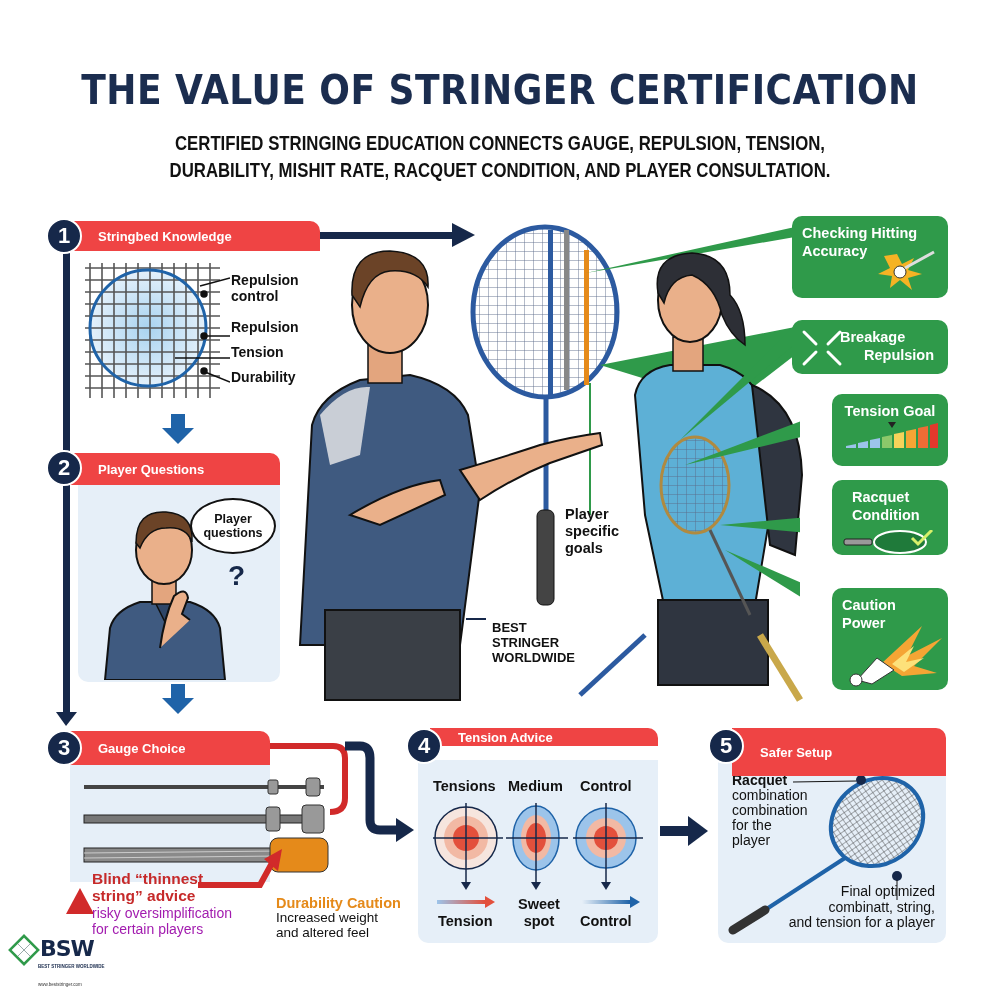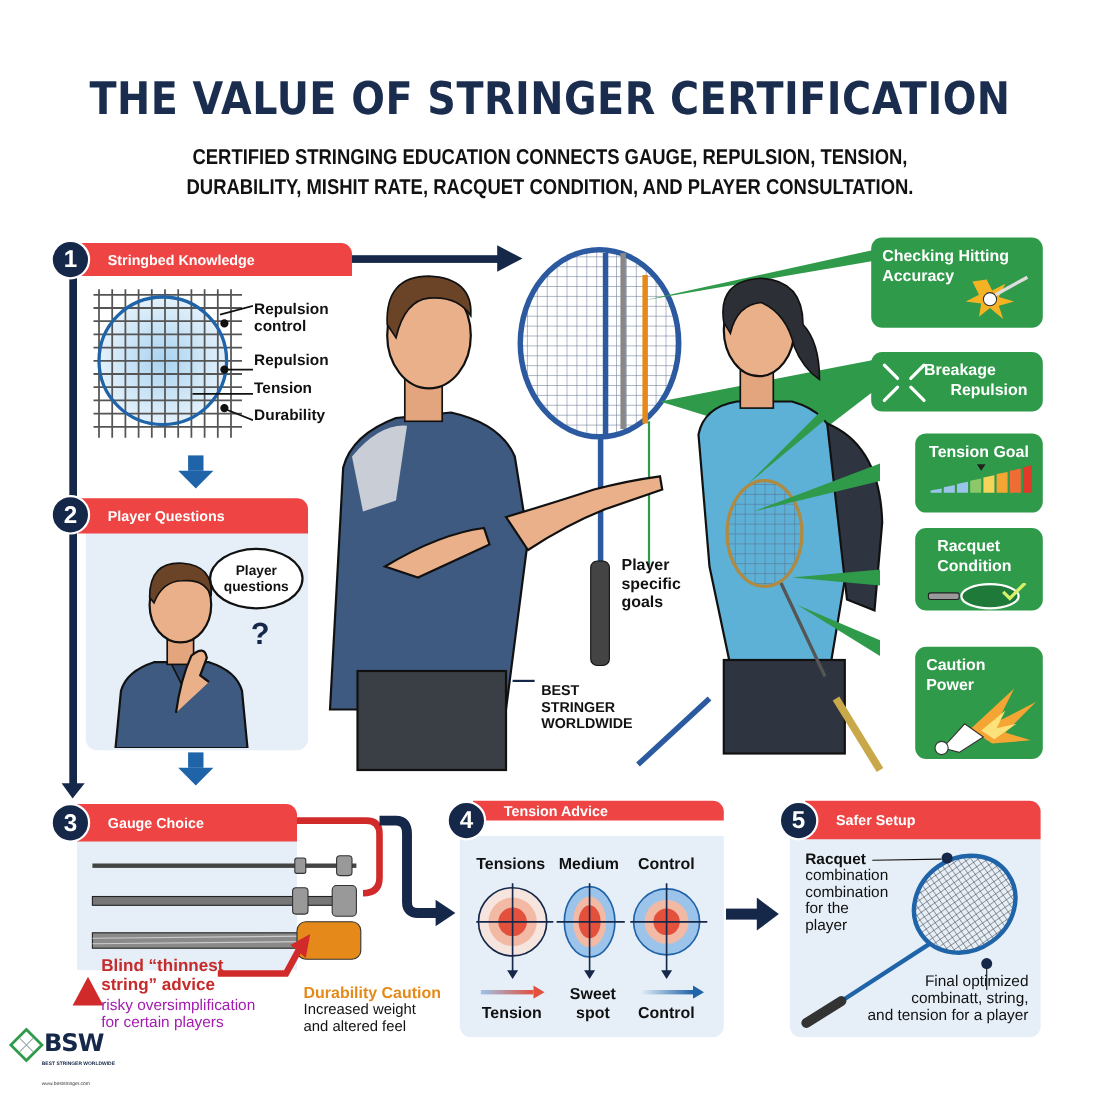--- a/index.html
+++ b/index.html
@@ -215,21 +215,21 @@
     </defs>
   <rect x="0" y="4" width="48" height="4" fill="url(#tc)"></rect>
     <polygon points="48,0 58,6 48,12" fill="#1f63a8"></polygon>
 </svg>
 <div class="lbl" style="left:438px;top:913px;font-size:14.5px;">Tension</div>
 <div class="lbl" style="left:514px;top:896px;font-size:14.5px;width:50px;text-align:center;line-height:17px;">Sweet spot</div>
 <div class="lbl" style="left:580px;top:913px;font-size:14.5px;">Control</div>
 
 <div class="panel" style="left:718px;top:760px;width:228px;height:183px;"></div>
 <div class="step-num" style="left:708px;top:728px;">5</div>
-<div class="step-bar" style="left:732px;top:728px;width:214px;height:35px;text-align:center;">
+<div class="step-bar" style="left:732px;top:728px;width:214px;height:48px;text-align:center;">
   <span>Safer Setup</span>
 </div>
 <svg class="abs" style="left:725px;top:770px;width:215px;height:165px;">
   <defs>
       <pattern id="mesh" width="5" height="5" patternUnits="userSpaceOnUse">
         <path d="M0 0 L5 0 M0 0 L0 5" stroke="#333" stroke-width="0.8"></path>
       </pattern>
     </defs>
   <ellipse cx="152" cy="52" rx="48" ry="42" transform="rotate(-35 152 52)" fill="url(#mesh)" stroke="#1f63a8" stroke-width="4"></ellipse>
   <line x1="120" y1="88" x2="40" y2="140" stroke="#1f63a8" stroke-width="4"></line>

